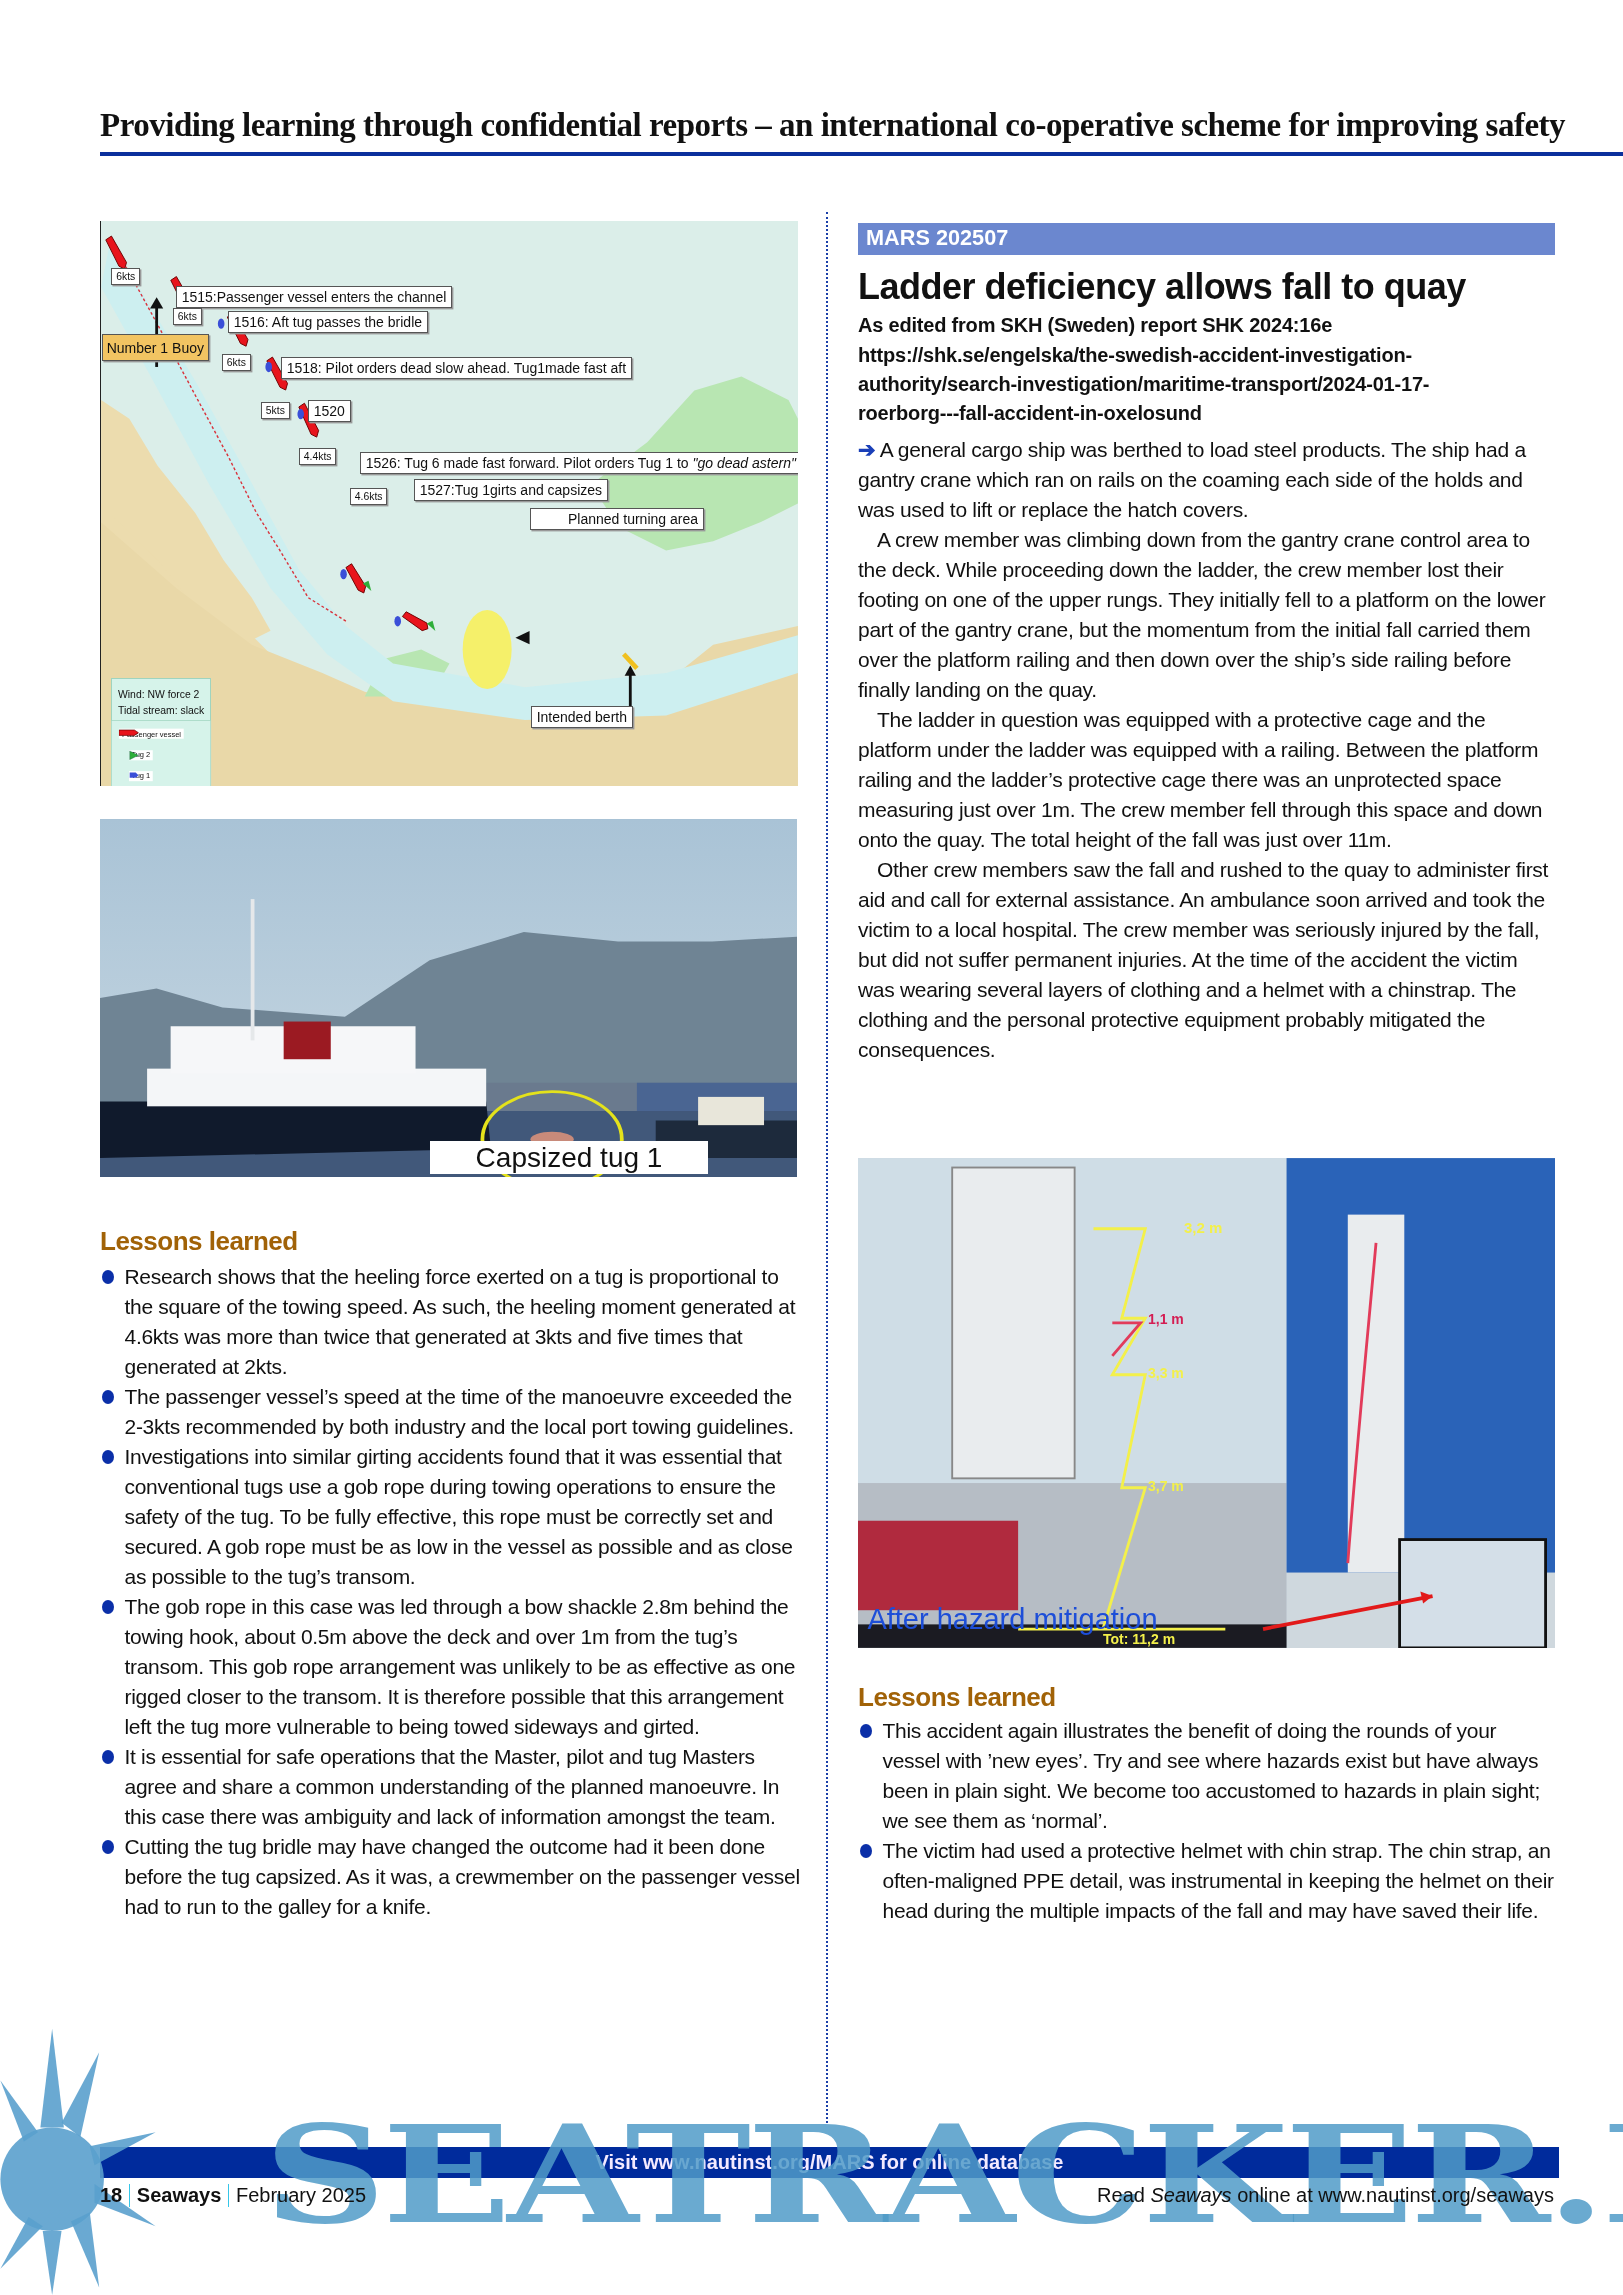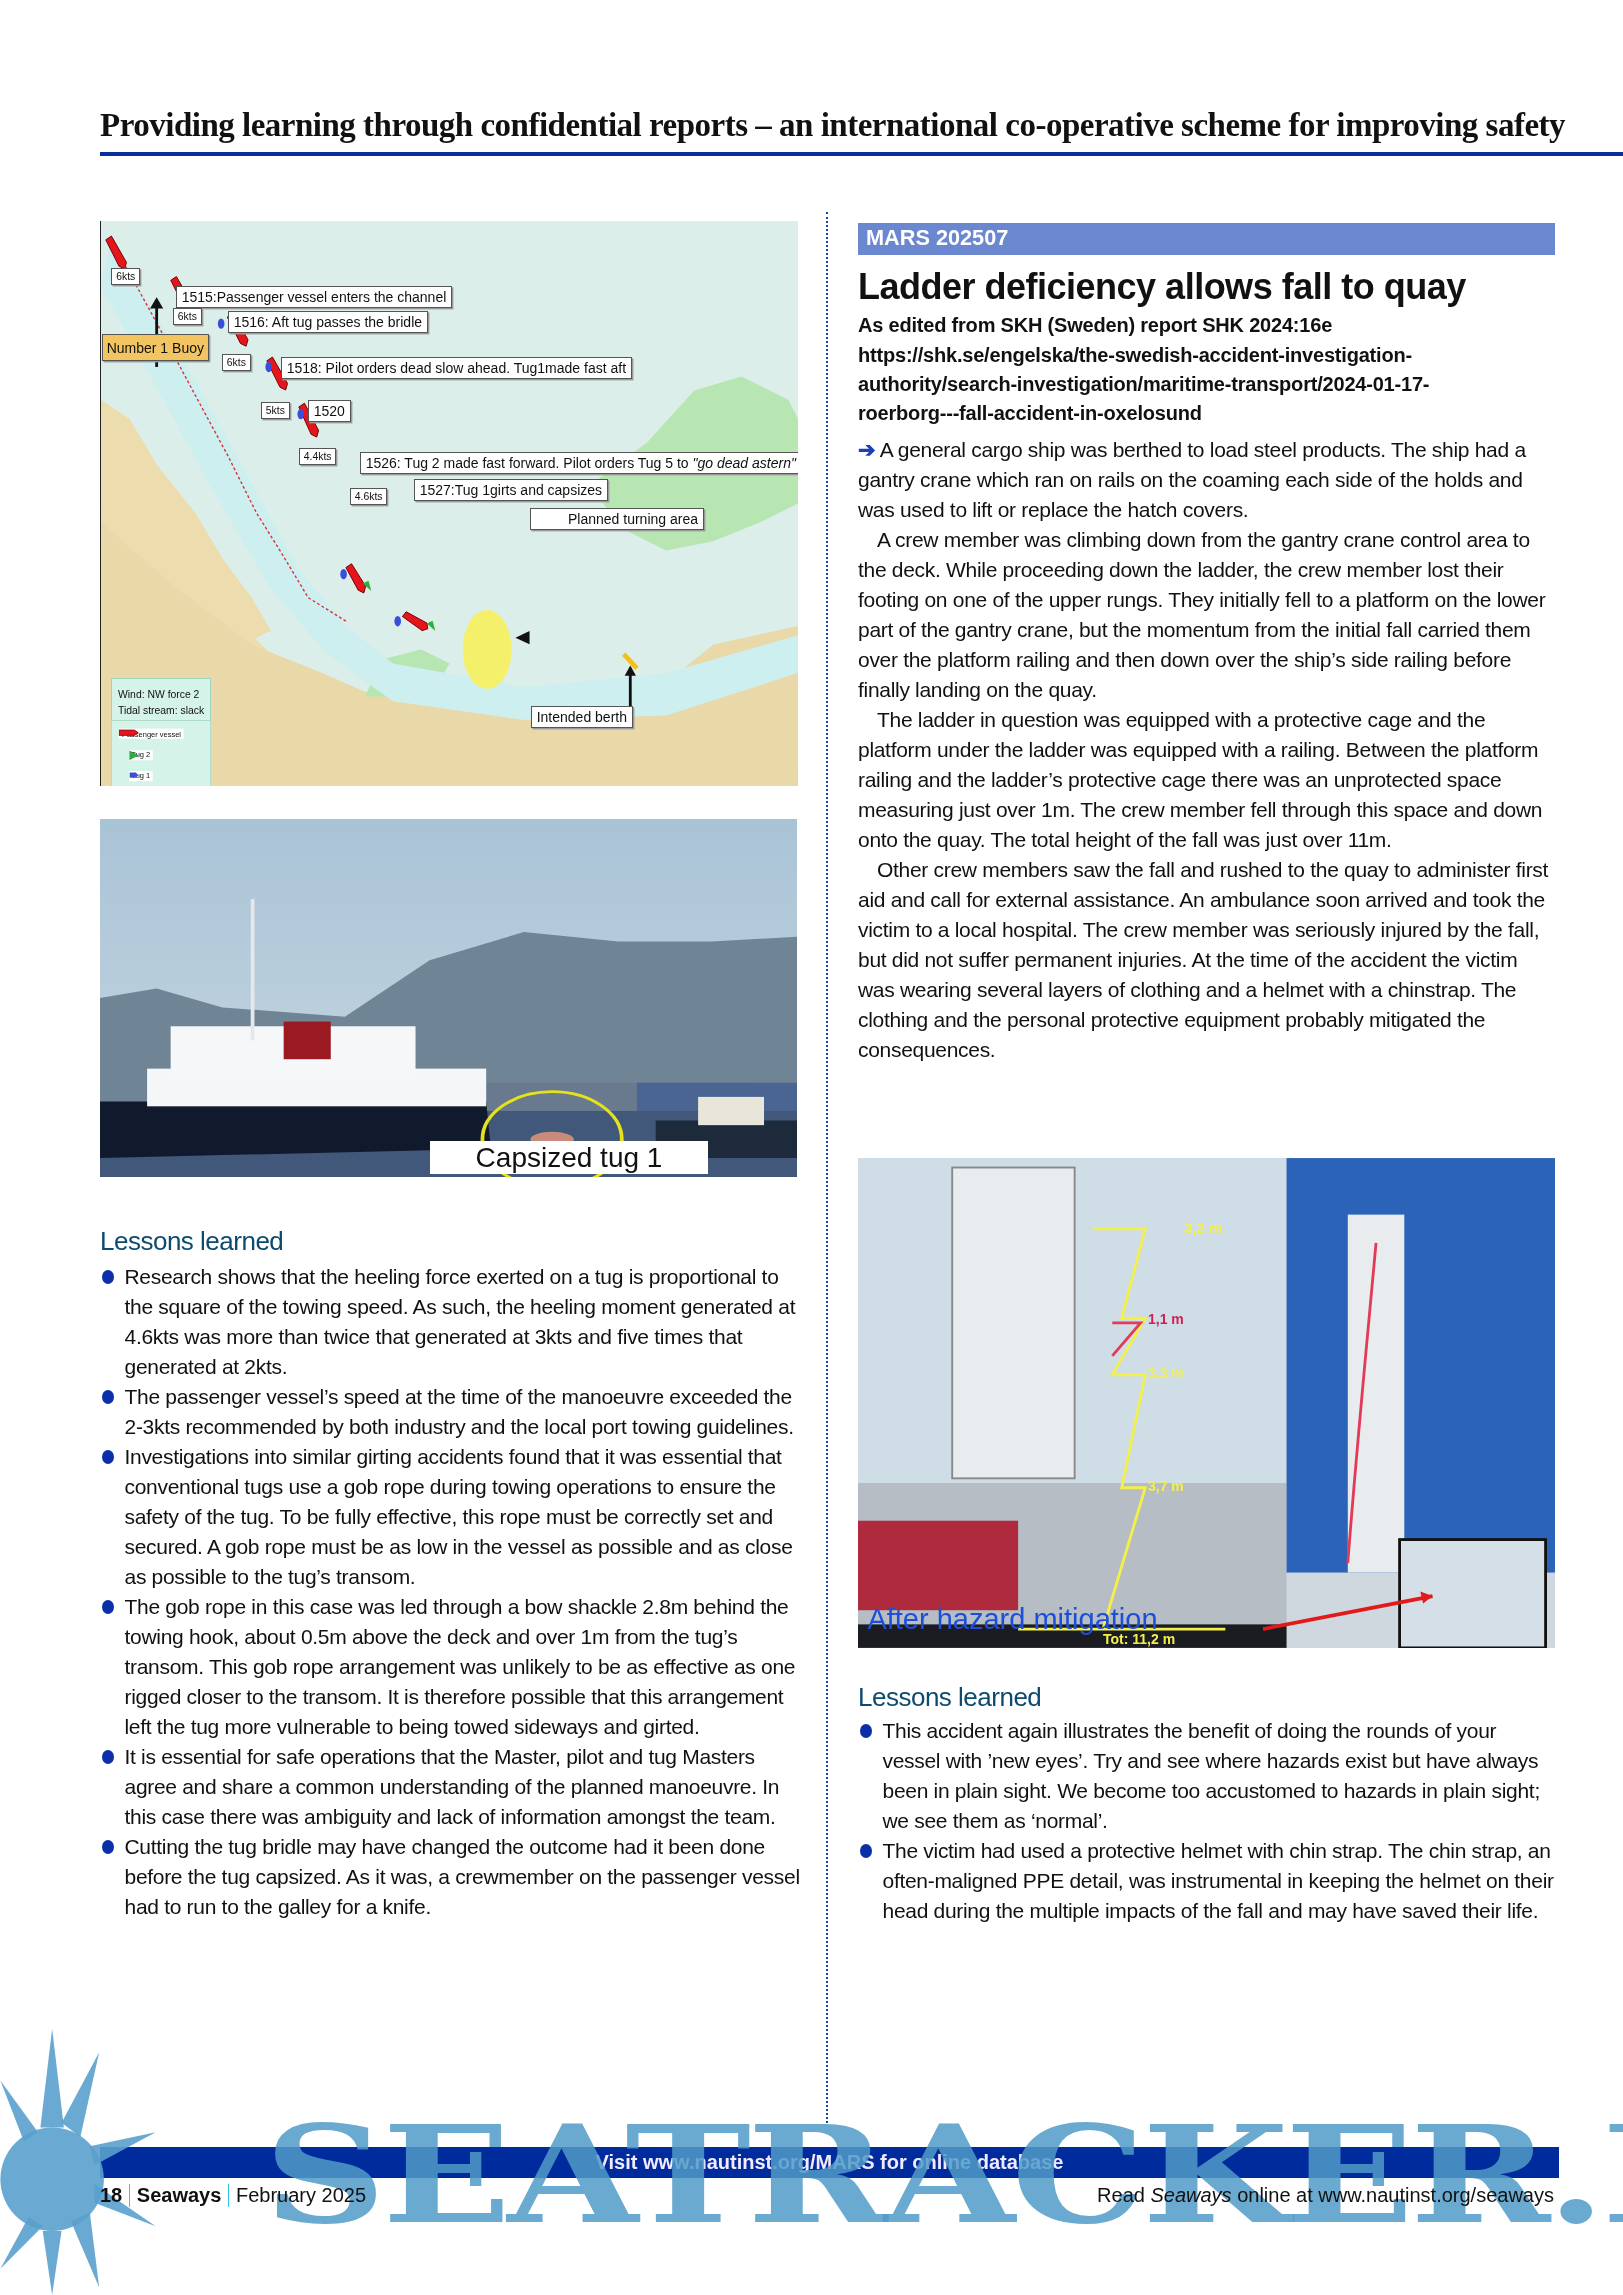--- a/index.html
+++ b/index.html
@@ -29,21 +29,21 @@
   #rc-title{left:858px;top:266px;font-size:36px;font-weight:bold;color:#111;letter-spacing:-0.5px;white-space:nowrap;}
   .src{left:858px;font-size:20px;font-weight:bold;color:#111;white-space:nowrap;letter-spacing:-0.2px;}
   #body-text{left:858px;top:435px;width:697px;font-size:21px;line-height:30px;color:#111;letter-spacing:-0.3px;}
   #body-text p{margin:0;}
   #body-text p.ind{text-indent:19px;}
   .arrow{color:#1a3fb8;font-weight:bold;}
   
   #ladder{left:858px;top:1158px;width:697px;height:490px;background:#cfd8de;overflow:hidden;}
   #ladder-caption{position:absolute;left:9.4px;top:445px;font-size:29px;color:#1d4ed8;}
   
-  .lh{font-size:26px;font-weight:normal;color:#0c4a6e;letter-spacing:-0.5px;}
+  .lh{font-size:26px;font-weight:bold;color:#a16207;letter-spacing:-0.5px;}
   .lessons{font-size:21px;line-height:30px;color:#111;letter-spacing:-0.3px;margin:0;padding:0;list-style:none;}
   .lessons li{position:relative;padding-left:24.5px;}
   .lessons li .dot{position:absolute;left:1.9px;top:7.5px;width:12.2px;height:14px;border-radius:50%;background:#0b2fa8;}
   #ll-left-h{left:100px;top:1226px;}
   #ll-left{left:100px;top:1262px;width:706px;}
   #ll-right-h{left:858px;top:1682px;}
   #ll-right{left:858px;top:1716px;width:697px;}
   
   #foot-bar{left:100px;top:2147px;width:1459px;height:31px;background:#002b9c;}
   #foot-visit{left:100px;top:2147px;width:1459px;height:31px;display:flex;align-items:center;justify-content:center;color:#f3eaff;font-size:20px;font-weight:bold;}
@@ -110,21 +110,21 @@
   <div class="maplabel" style="left:75px;top:65px;">1515:Passenger vessel enters the channel</div>
   <div class="maplabel spd" style="left:72px;top:87px;">6kts</div>
   <div class="maplabel" style="left:127px;top:90px;">1516: Aft tug passes the bridle</div>
   <div class="maplabel buoy" style="left:0.9px;top:113px;">Number 1 Buoy</div>
   <div class="maplabel spd" style="left:121px;top:133px;">6kts</div>
   <div class="maplabel" style="left:180px;top:136px;">1518: Pilot orders dead slow ahead.  Tug1made fast aft</div>
   <div class="maplabel spd" style="left:160px;top:181px;">5kts</div>
   <div class="maplabel" style="left:207px;top:179px;">1520</div>
   <div class="maplabel spd" style="left:198px;top:227px;">4.4kts</div>
   <div class="maplabel" style="left:259px;top:231px;">
-    <span>1526:  Tug 2 made fast forward. Pilot orders Tug 5 to</span>
+    <span>1526:  Tug 6 made fast forward. Pilot orders Tug 1 to</span>
     <i>"go dead astern"</i>
   </div>
   <div class="maplabel spd" style="left:249px;top:267px;">4.6kts</div>
   <div class="maplabel" style="left:313px;top:258px;">1527:Tug 1girts and capsizes</div>
   <div class="maplabel" style="left:429px;top:287px;padding-left:37px;">Planned turning area</div>
   <div class="maplabel" style="left:430px;top:485px;">Intended berth</div>
 
   <div class="infobox" style="left:10.4px;top:457px;">
     <div>Wind: NW force 2</div>
     <div>Tidal stream: slack</div>

